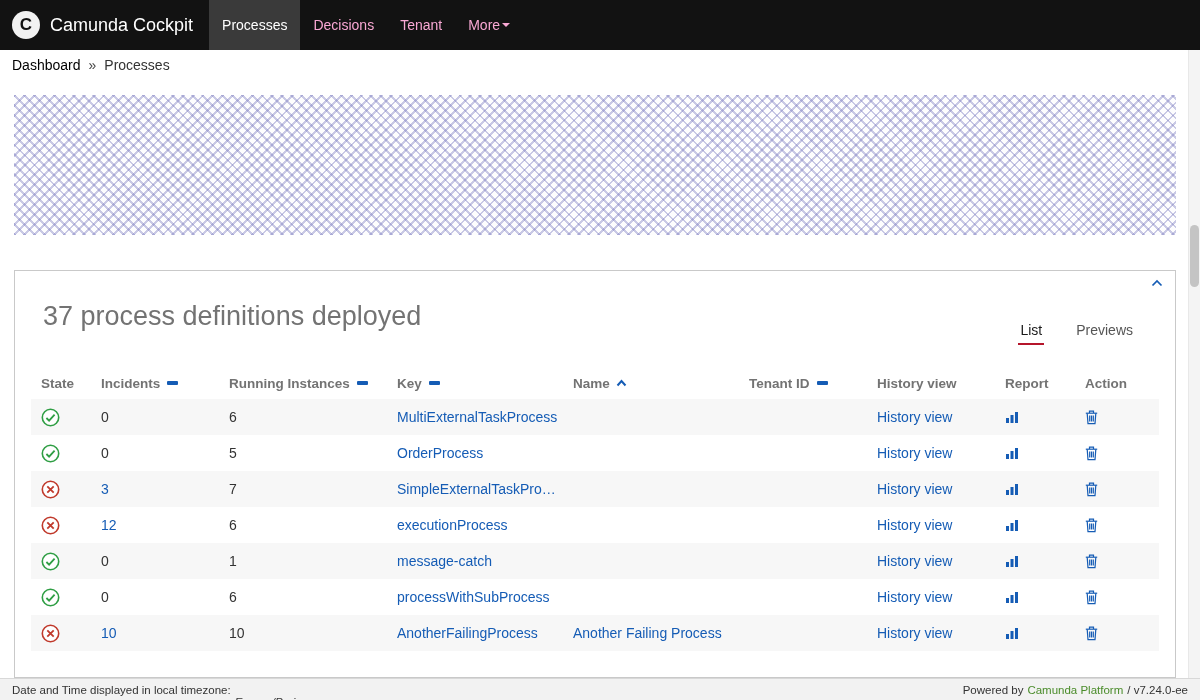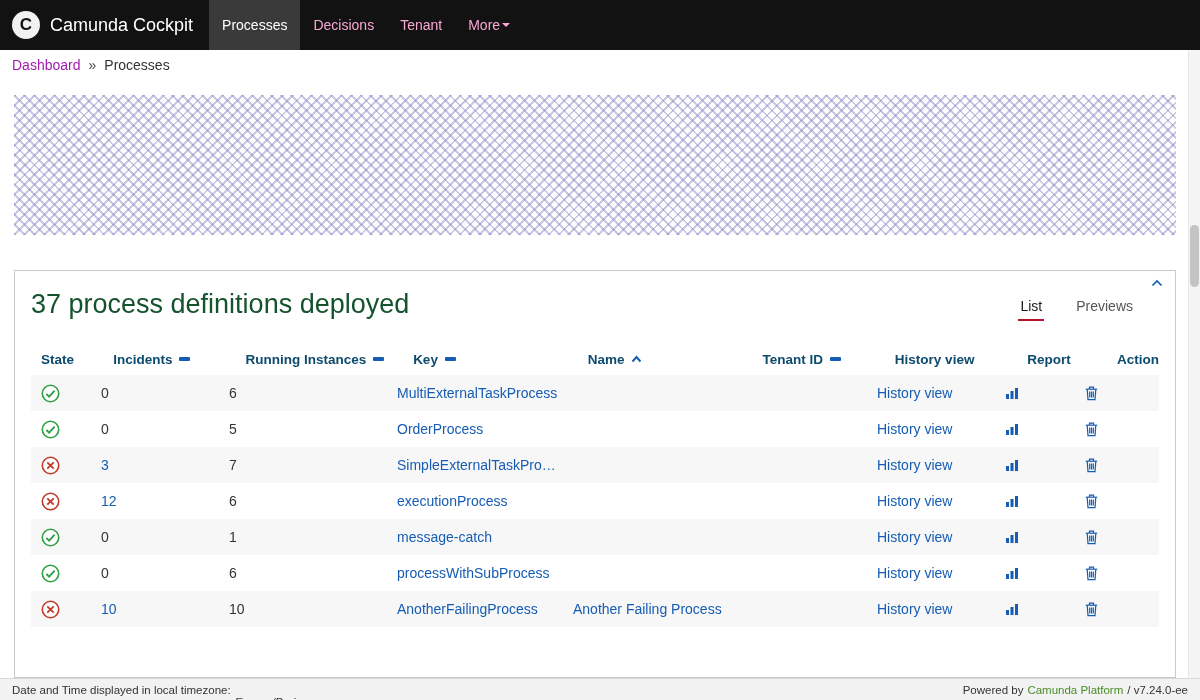--- a/index.html
+++ b/index.html
@@ -26,52 +26,52 @@
   .caret-down { width:0; height:0; border-left:4px solid transparent; border-right:4px solid transparent;
     border-top:4px solid currentColor; display:inline-block; margin-left:2px; }
   .info-icon { width:15px; height:15px; border-radius:50%; background:#fff; color:#121212;
     display:inline-flex; align-items:center; justify-content:center; font-size:10px; font-weight:bold;
     font-style:italic; font-family:"Liberation Serif",serif; }
   .info-icon::before { content:"i"; }
 
   
   .breadcrumb { position:absolute; top:50px; left:0; height:30px; display:flex; align-items:center;
     gap:8px; padding:0 12px; font-size:14px; }
-  .breadcrumb a { color:#a21caf; text-decoration:none; cursor:pointer; }
+  .breadcrumb a { color:#000000; text-decoration:none; cursor:pointer; }
   .bc-sep { color:#444; }
   .bc-current { color:#333; }
 
   
   .hatch { position:absolute; top:95px; left:14px; width:1162px; height:140px; background-color:#fdfdfe;
     background-image:
       repeating-linear-gradient(45deg, rgba(116,116,188,0.38) 0 2px, transparent 2px 7px),
       repeating-linear-gradient(135deg, rgba(116,116,188,0.38) 0 2px, transparent 2px 7px); }
 
   
   .card { position:absolute; top:270px; left:14px; width:1162px; bottom:22px; background:#fff;
     border:1px solid #c9c9c9; padding:16px 16px 0; overflow:hidden; }
   .collapse-btn { position:absolute; top:8px; right:12px; cursor:pointer; line-height:0; }
   .card-head { display:flex; align-items:flex-end; margin-bottom:22px; }
-  .panel-title { margin:0; font-size:27px; font-weight:400; color:#14532d; line-height:34px; }
+  .panel-title { margin:12px; font-size:27px; font-weight:400; color:#737373; line-height:34px; }
   .tabs { margin-left:auto; display:flex; gap:30px; padding-right:24px; }
   .tab { font-size:14px; color:#555; text-decoration:none; padding:4px 2px 7px; cursor:pointer; }
   .tab.active { color:#1a1a1a; border-bottom:2px solid #b5152b; padding-bottom:5px; }
 
   .filter-bar { display:flex; align-items:center; border:1px solid #c8c8c8; border-radius:2px;
     height:34px; padding-right:10px; }
   .filter-input { flex:1; border:none; outline:none; font-size:14px; padding:0 12px; height:100%;
     font-family:inherit; color:#333; background:transparent; }
   .filter-input::placeholder { color:#999; font-style:italic; }
   .filter-count { font-size:14px; color:#333; margin:0 10px 0 6px; }
   .icon-btn { display:inline-flex; align-items:center; line-height:0; cursor:pointer; color:#555; }
   .save-group { display:inline-flex; align-items:center; gap:4px; margin-left:12px; color:#555; cursor:pointer; line-height:0; }
 
   
   .table { margin-top:16px; }
-  .thead { display:flex; height:32px; align-items:center; font-weight:bold; font-size:13.5px; color:#0c4a6e;gap:18px; }
+  .thead { display:flex; height:32px; align-items:center; font-weight:bold; font-size:13.5px; color:#737373; }
   .th { display:flex; align-items:center; padding-left:10px; cursor:pointer; }
   .sort-dash { display:inline-block; width:11px; height:4px; background:#155cb5; border-radius:1px; margin-left:7px; }
   .sort-asc { margin-left:6px; line-height:0; }
   .tr { display:flex; height:36px; align-items:center; font-size:14px; }
   .tr:nth-child(odd) { background:#f7f7f7; }
   .td { padding-left:10px; white-space:nowrap; overflow:hidden; text-overflow:ellipsis;
     display:flex; align-items:center; }
   .col-0 { width:60px; }  .col-1 { width:128px; } .col-2 { width:168px; }
   .col-3 { width:176px; } .col-4 { width:176px; } .col-5 { width:128px; }
   .col-6 { width:128px; } .col-7 { width:80px; }  .col-8 { flex:1; }

